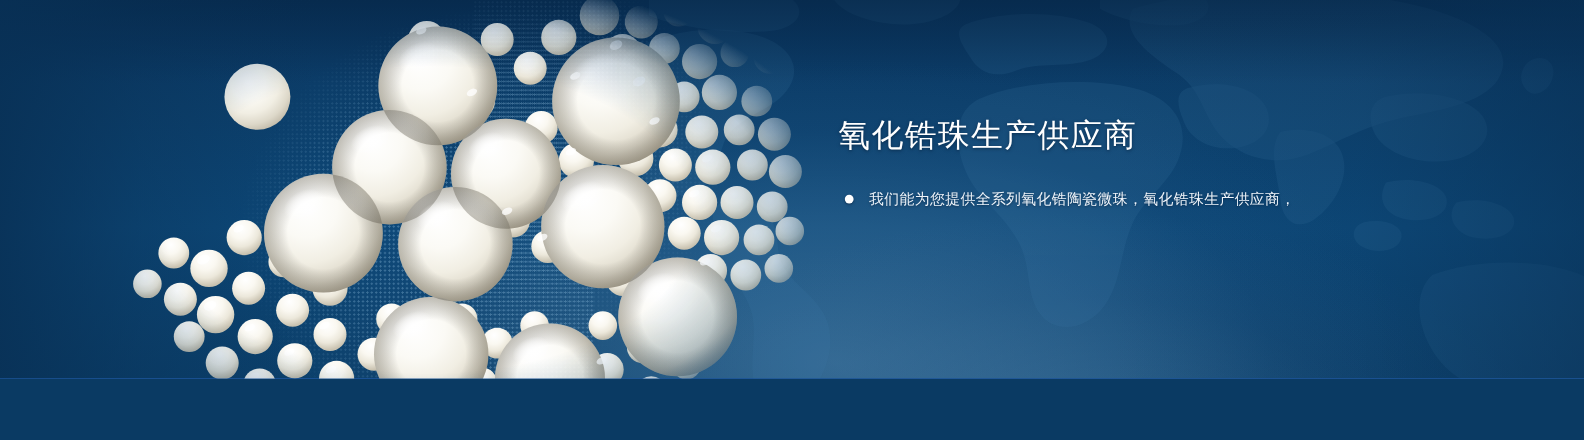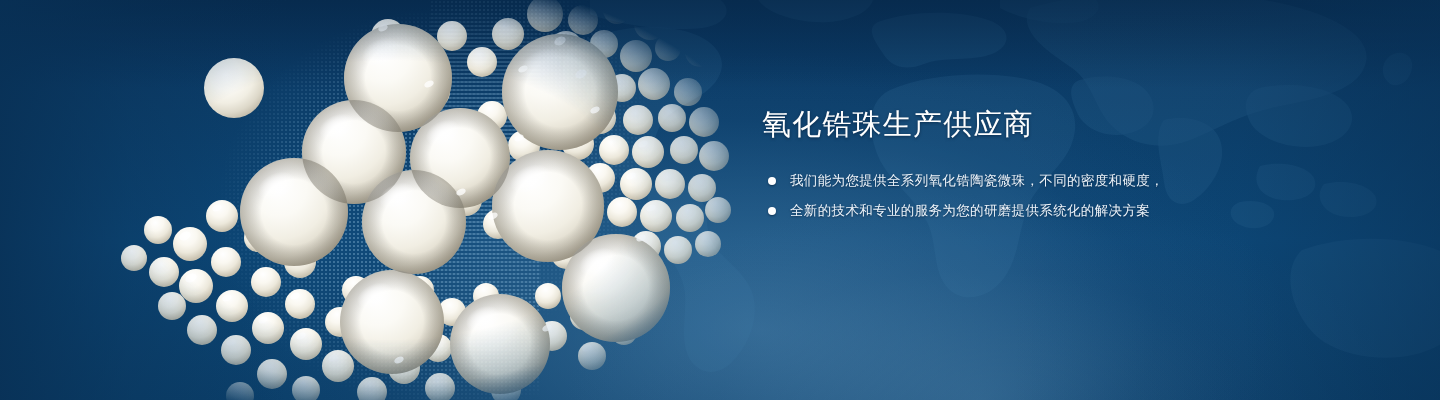--- a/index.html
+++ b/index.html
@@ -4,21 +4,21 @@
 <style>
   html,body{margin:0;padding:0;}
   body{
     width:1440px;height:400px;overflow:hidden;
     font-family:"Liberation Sans","DejaVu Sans",sans-serif;
     background:#0a3a63;
   }
 
   .banner{
     position:relative;
-    width:1440px;height:400px;
+    width:1440px;height:344px;
     overflow:hidden;
     background:#3b82f6;
   }
 
   
   .bg-base{
     position:absolute;inset:0;
     background:
       linear-gradient(180deg,#0a3560 0%,#0c3f6b 28%,#0d4878 60%,#0b3f6a 100%);
   }
@@ -409,25 +409,21 @@
   </div>
 
   <div class="copy">
 
     <h1 class="headline">氧化锆珠生产供应商</h1>
 
     <ul class="bullets">
 
       <li class="bullet">
         <span class="dot"></span>
-        <span class="bullet-line">我们能为您提供全系列氧化锆陶瓷微珠，不同的密度和硬度，</span>
+        <span class="bullet-line">我们能为您提供全系列氧化锆陶瓷微珠，氧化锆珠生产供应商，</span>
       </li>
 
-      <li class="bullet">
-        <span class="dot"></span>
-        <span class="bullet-line">全新的技术和专业的服务为您的研磨提供系统化的解决方案</span>
-      </li>
 
 
     </ul>
   </div>
 
 </div>
 
 </body></html>

